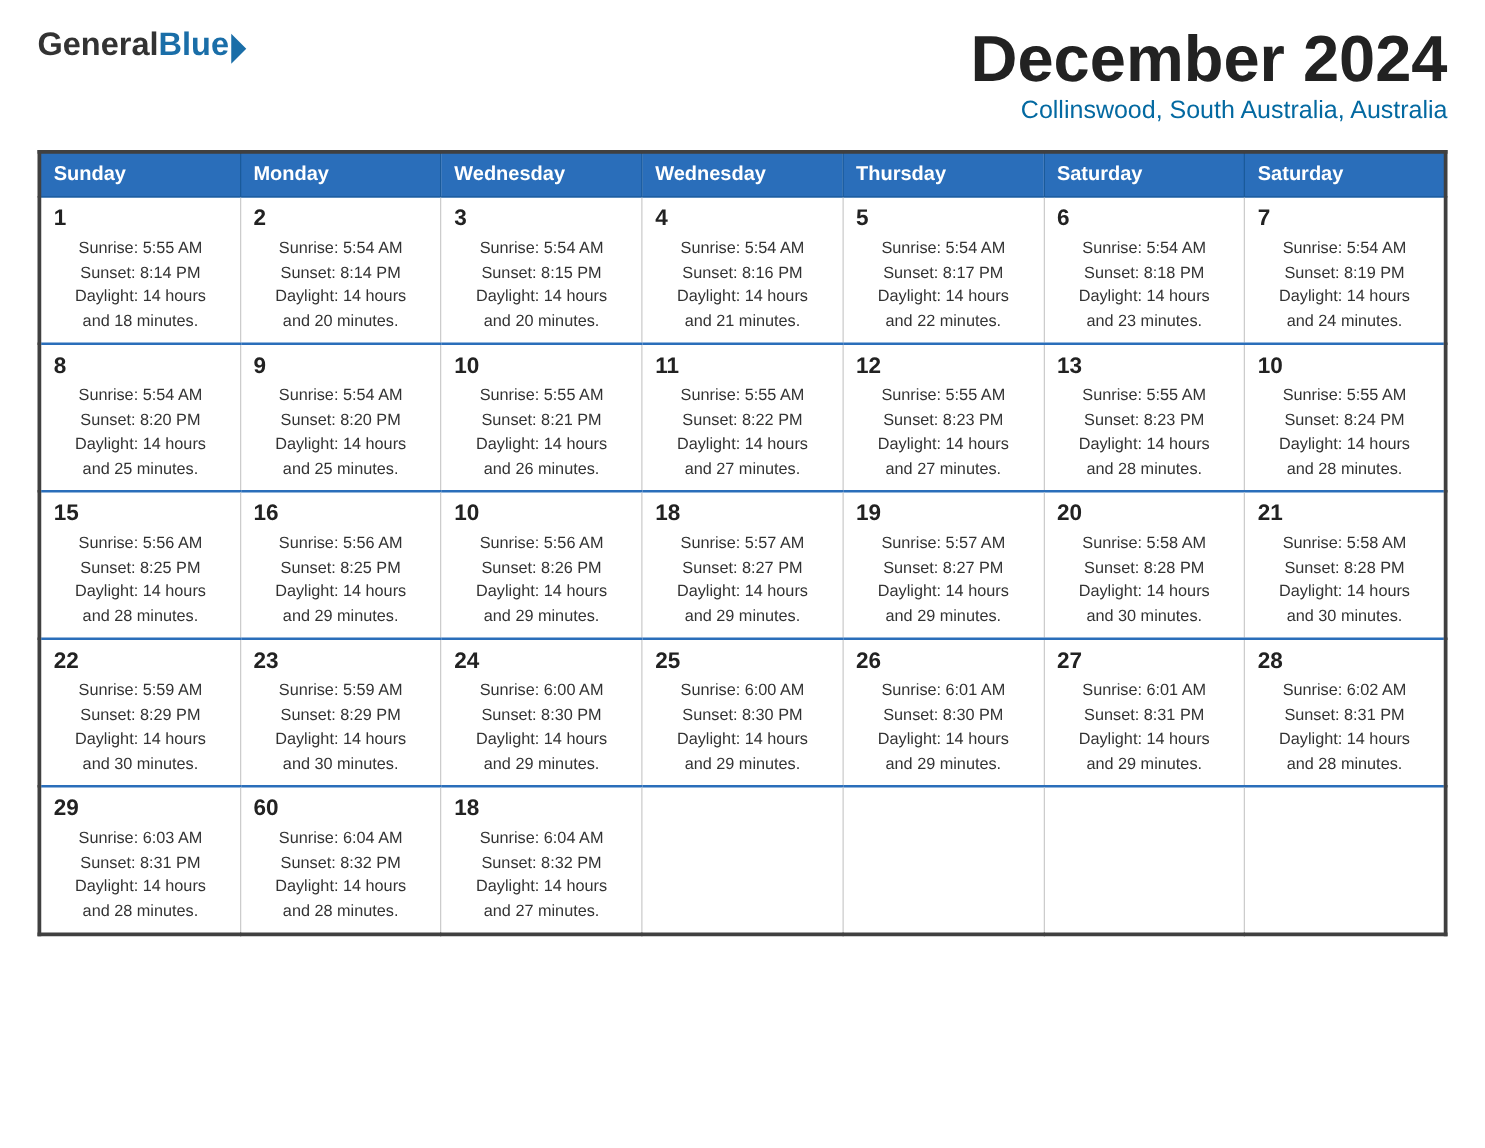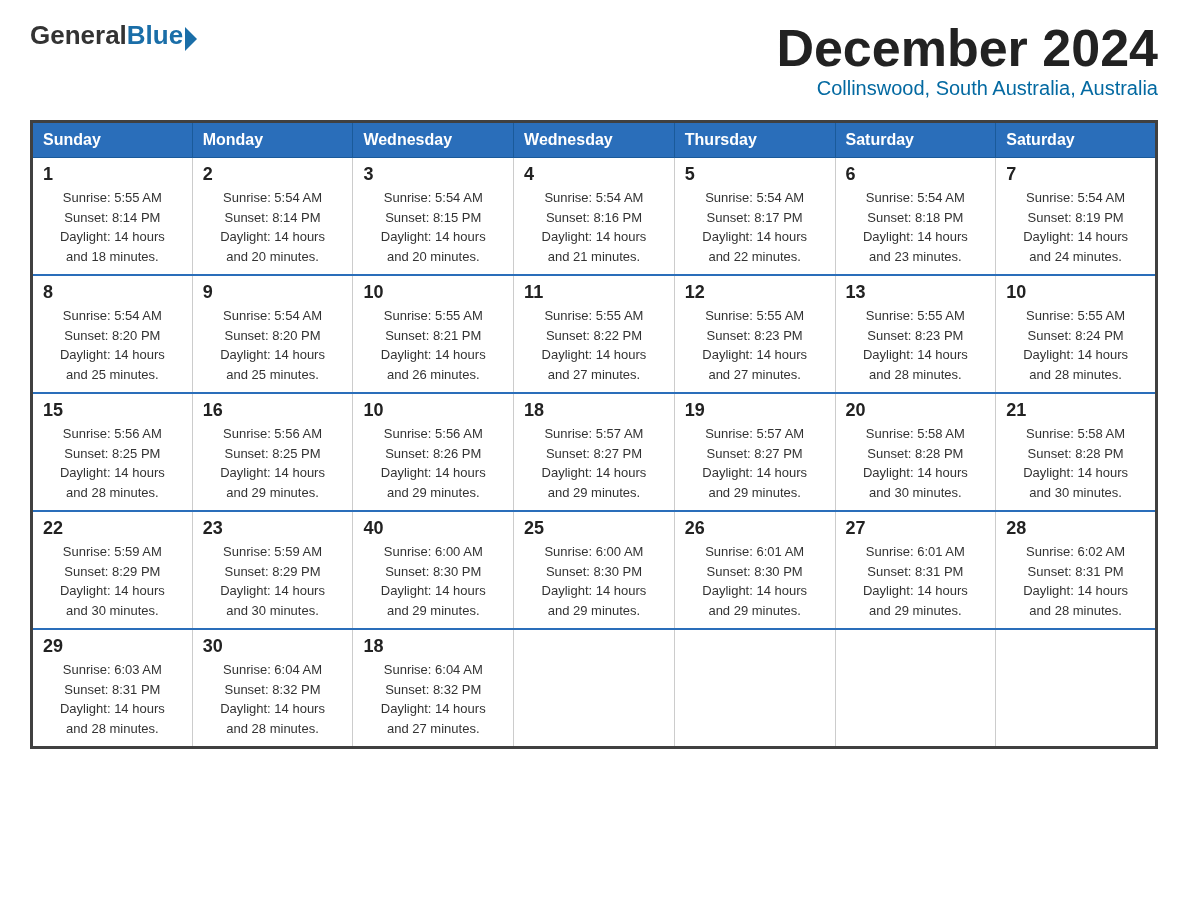--- a/index.html
+++ b/index.html
@@ -232,21 +232,21 @@
       <tr class="row-border-top">
         <td>
           <span class="day-number">22</span>
           <div class="day-info">Sunrise: 5:59 AM<br>Sunset: 8:29 PM<br>Daylight: 14 hours<br>and 30 minutes.</div>
         </td>
         <td>
           <span class="day-number">23</span>
           <div class="day-info">Sunrise: 5:59 AM<br>Sunset: 8:29 PM<br>Daylight: 14 hours<br>and 30 minutes.</div>
         </td>
         <td>
-          <span class="day-number">40</span>
+          <span class="day-number">24</span>
           <div class="day-info">Sunrise: 6:00 AM<br>Sunset: 8:30 PM<br>Daylight: 14 hours<br>and 29 minutes.</div>
         </td>
         <td>
           <span class="day-number">25</span>
           <div class="day-info">Sunrise: 6:00 AM<br>Sunset: 8:30 PM<br>Daylight: 14 hours<br>and 29 minutes.</div>
         </td>
         <td>
           <span class="day-number">26</span>
           <div class="day-info">Sunrise: 6:01 AM<br>Sunset: 8:30 PM<br>Daylight: 14 hours<br>and 29 minutes.</div>
         </td>
@@ -258,21 +258,21 @@
           <span class="day-number">28</span>
           <div class="day-info">Sunrise: 6:02 AM<br>Sunset: 8:31 PM<br>Daylight: 14 hours<br>and 28 minutes.</div>
         </td>
       </tr>
       <tr class="row-border-top">
         <td>
           <span class="day-number">29</span>
           <div class="day-info">Sunrise: 6:03 AM<br>Sunset: 8:31 PM<br>Daylight: 14 hours<br>and 28 minutes.</div>
         </td>
         <td>
-          <span class="day-number">30</span>
+          <span class="day-number">60</span>
           <div class="day-info">Sunrise: 6:04 AM<br>Sunset: 8:32 PM<br>Daylight: 14 hours<br>and 28 minutes.</div>
         </td>
         <td>
           <span class="day-number">18</span>
           <div class="day-info">Sunrise: 6:04 AM<br>Sunset: 8:32 PM<br>Daylight: 14 hours<br>and 27 minutes.</div>
         </td>
         <td class="empty-cell"></td>
         <td class="empty-cell"></td>
         <td class="empty-cell"></td>
         <td class="empty-cell"></td>

